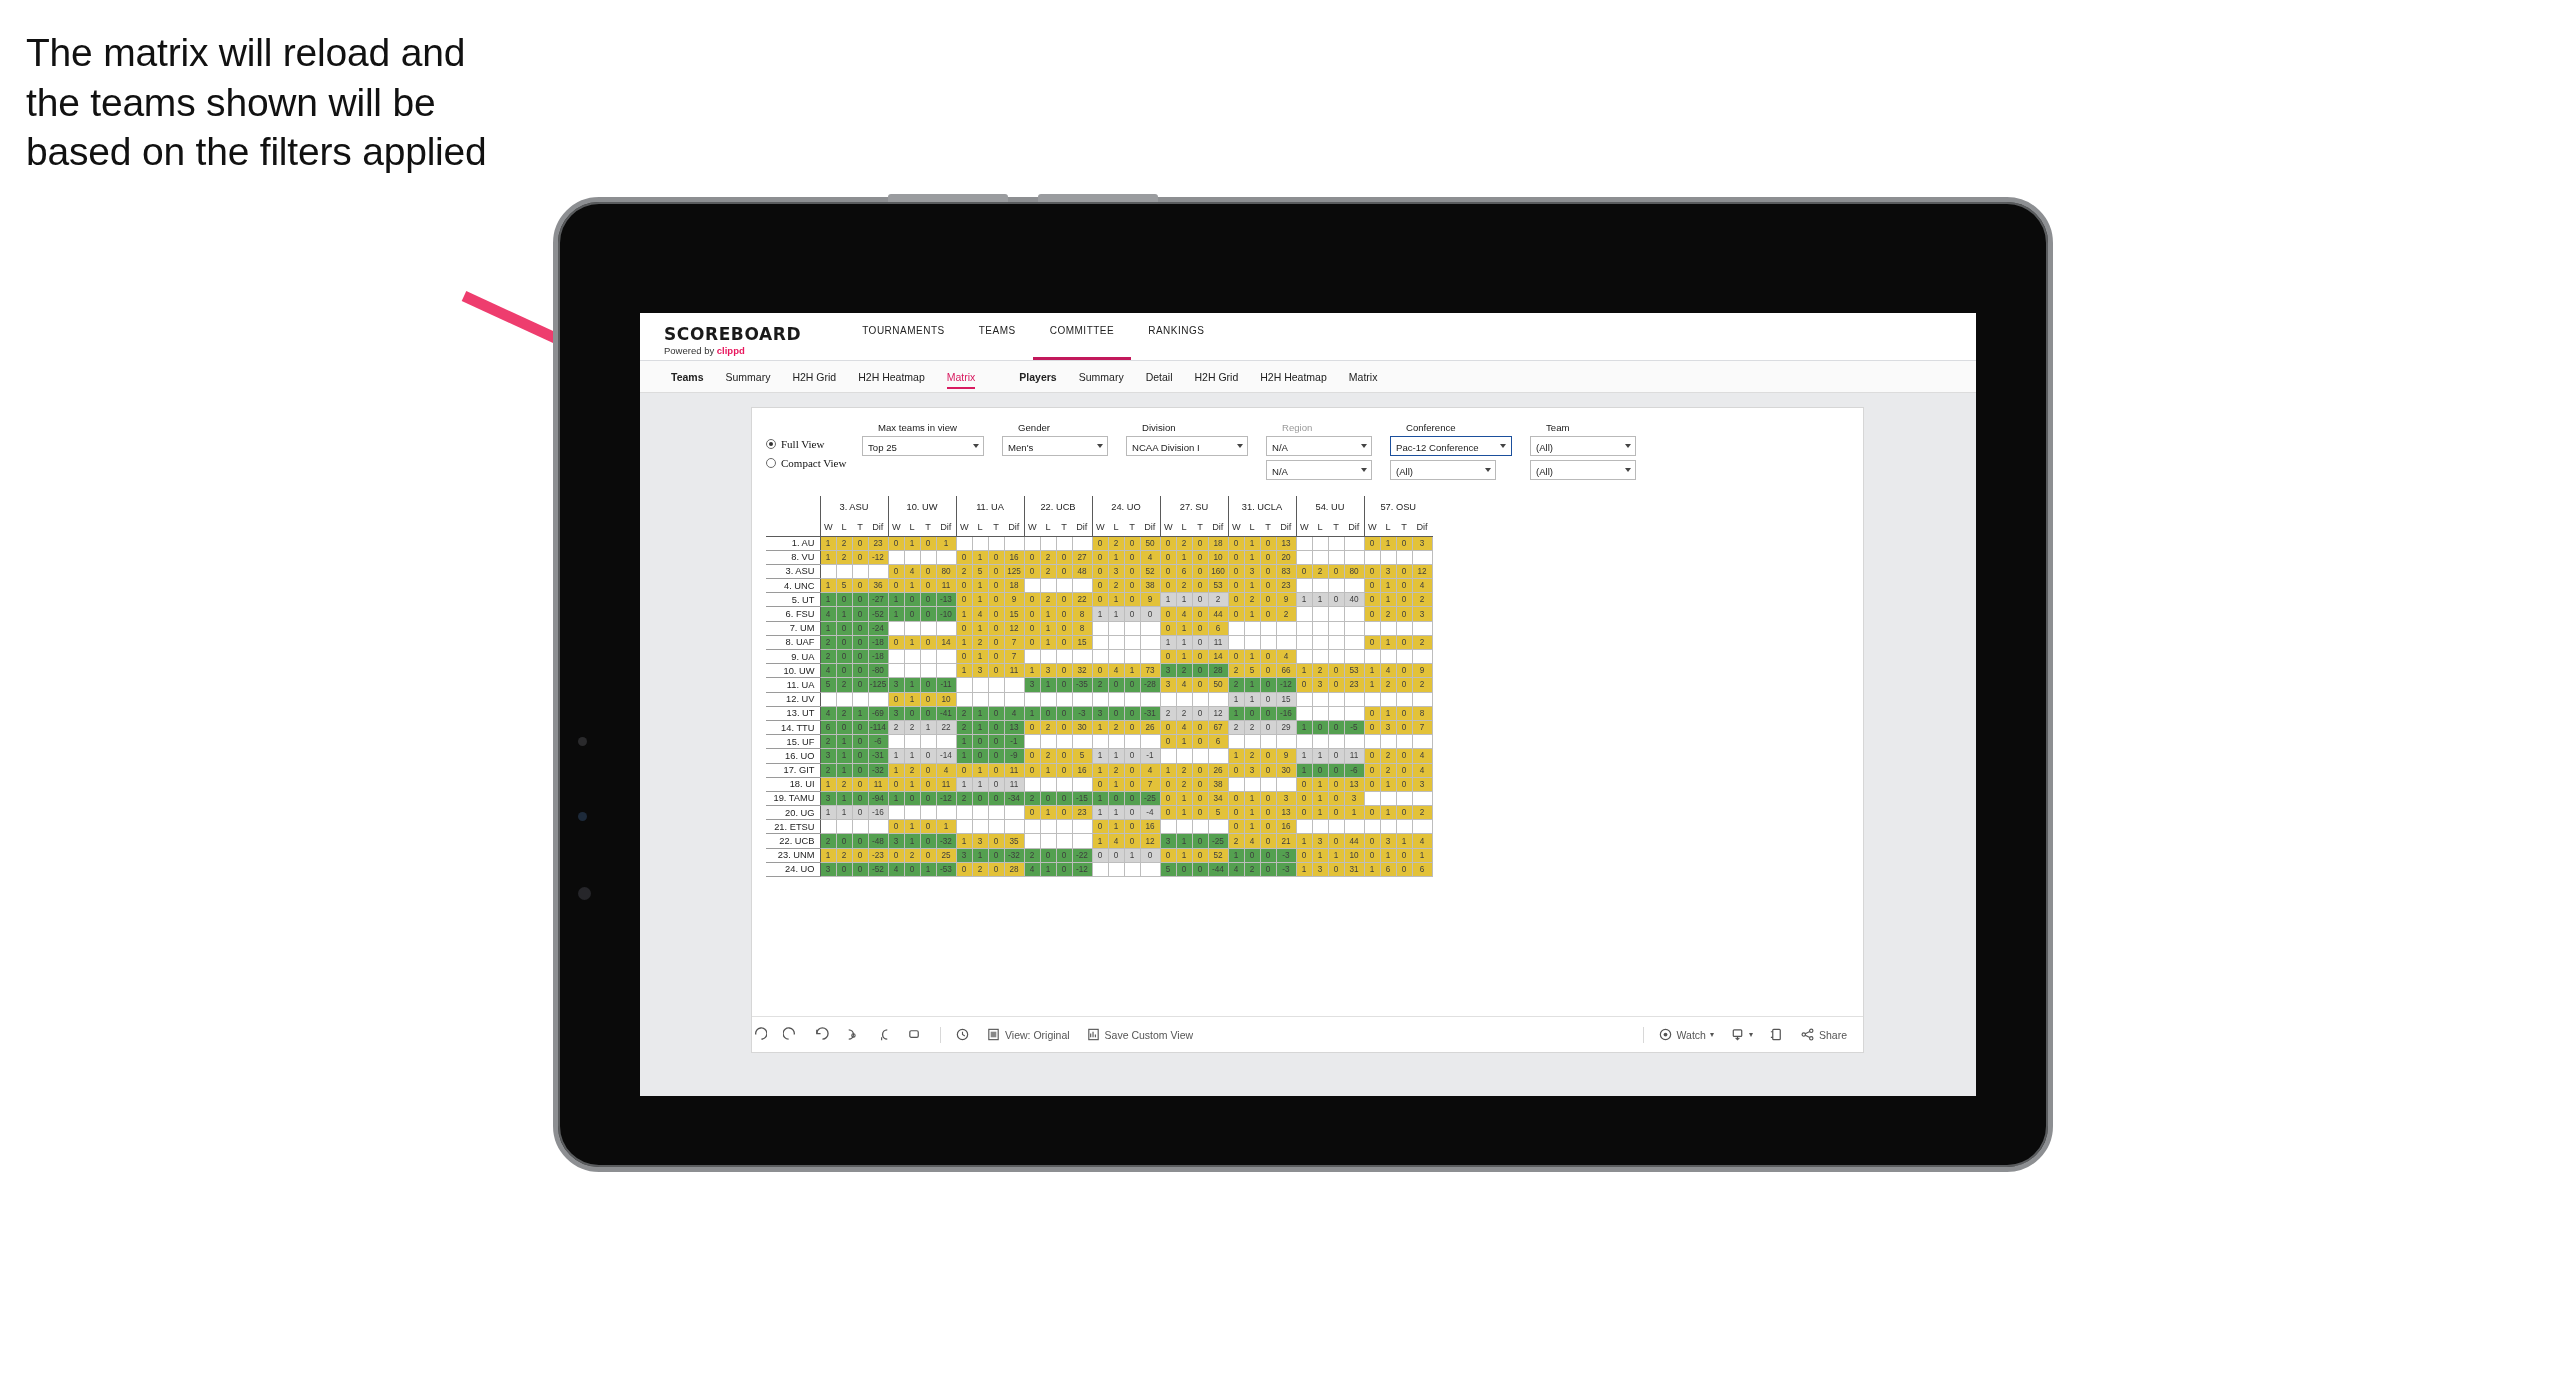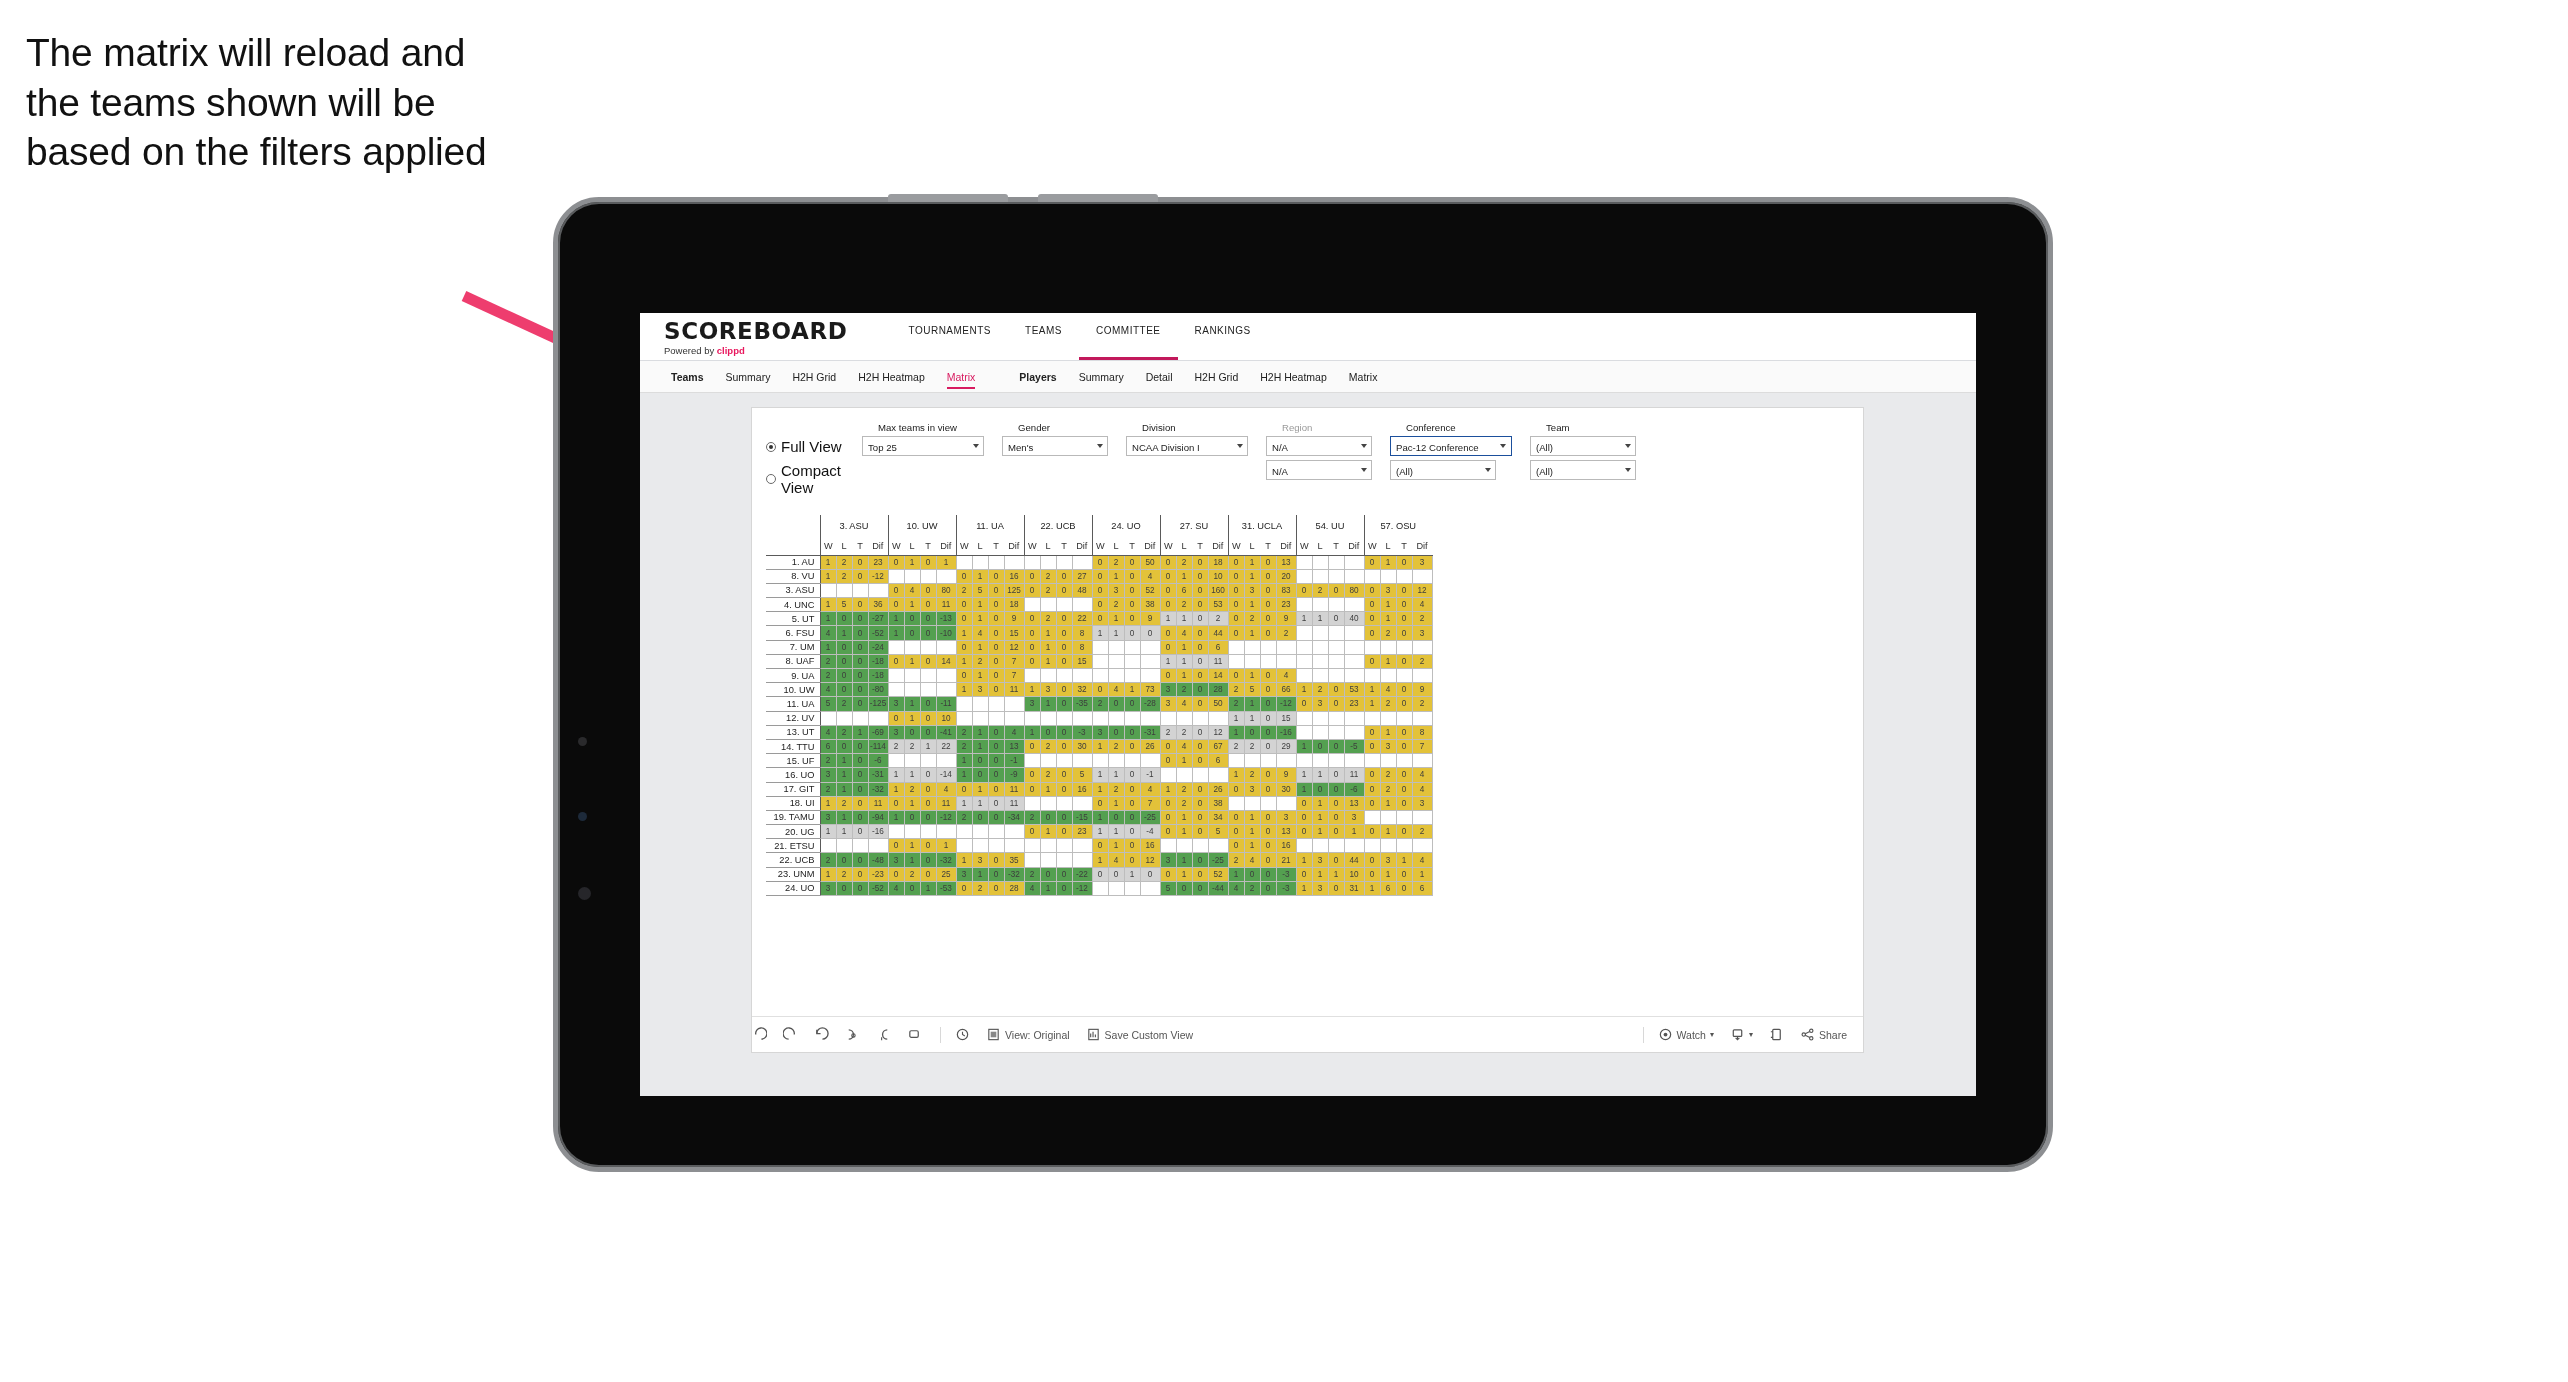--- a/index.html
+++ b/index.html
@@ -36,21 +36,21 @@
   
   #screen {
     position:absolute; left:82px; top:111px; width:1336px; height:783px;
     background:#e9eaec; overflow:hidden;
   }
 
   
   .topbar { height:48px; background:#ffffff; display:flex; align-items:flex-end;
             padding-left:24px; border-bottom:1px solid #dadce0; }
   .logo { padding-bottom:4px; margin-right:44px; }
-  .logo .lg1 { font-size:23px; font-weight:bold; letter-spacing:0.6px; color:#1a1a1a;
+  .logo .lg1 { font-size:17px; font-weight:bold; letter-spacing:0.6px; color:#1a1a1a;
                line-height:1; font-family:"DejaVu Sans", sans-serif; }
   .logo .lg2 { font-size:9.5px; color:#333; margin-top:2px; }
   .logo .lg2 b { color:#e8175d; }
   .topnav { display:flex; align-items:stretch; height:100%; }
   .topnav a { display:flex; align-items:center; padding:0 17px; font-size:10px;
               color:#222; letter-spacing:0.5px; text-decoration:none;
               border-bottom:3px solid transparent; padding-bottom:9px; }
   .topnav a.active { border-bottom-color:#c2185b; }
 
   
@@ -76,21 +76,21 @@
   .fcol .flabel.grey { color:#9a9a9a; }
   .ddl { position:relative; width:106px; height:20px; border:1px solid #b9b9b9;
          background:#fff; font-size:9.6px; color:#222; padding:5px 14px 0 5px;
          margin-bottom:4px; white-space:nowrap; overflow:hidden; }
   .ddl .car { position:absolute; right:4px; top:7px; border-left:3px solid transparent;
               border-right:3px solid transparent; border-top:4px solid #444; }
   .ddl.w120 { width:122px; }
   .ddl.hl { border:1.6px solid #1b4f9c; width:122px; }
   .ddl.hl .car { right:5px; }
   .radios { width:96px; padding-top:16px; }
-  .radio { display:flex; align-items:center; margin-bottom:7px; font-size:15px; color:#111; }
+  .radio { display:flex; align-items:center; margin-bottom:7px; font-size:11px; color:#111;font-family:Liberation Serif, serif; }
   .rdot { width:10px; height:10px; border:1px solid #6a6a6a; border-radius:50%;
           margin-right:5px; position:relative; background:#fff; flex:none; }
   .rdot.on::after { content:""; position:absolute; left:2px; top:2px; width:4px;
                     height:4px; border-radius:50%; background:#333; }
 
   
   .matrix-wrap { position:relative; margin:6px 0 0 14px; width:1075px; }
   table.matrix { border-collapse:collapse; table-layout:fixed; font-size:8.2px;
                  color:#3d3d3d; }
   table.matrix td, table.matrix th { padding:0; text-align:center; font-weight:normal;

